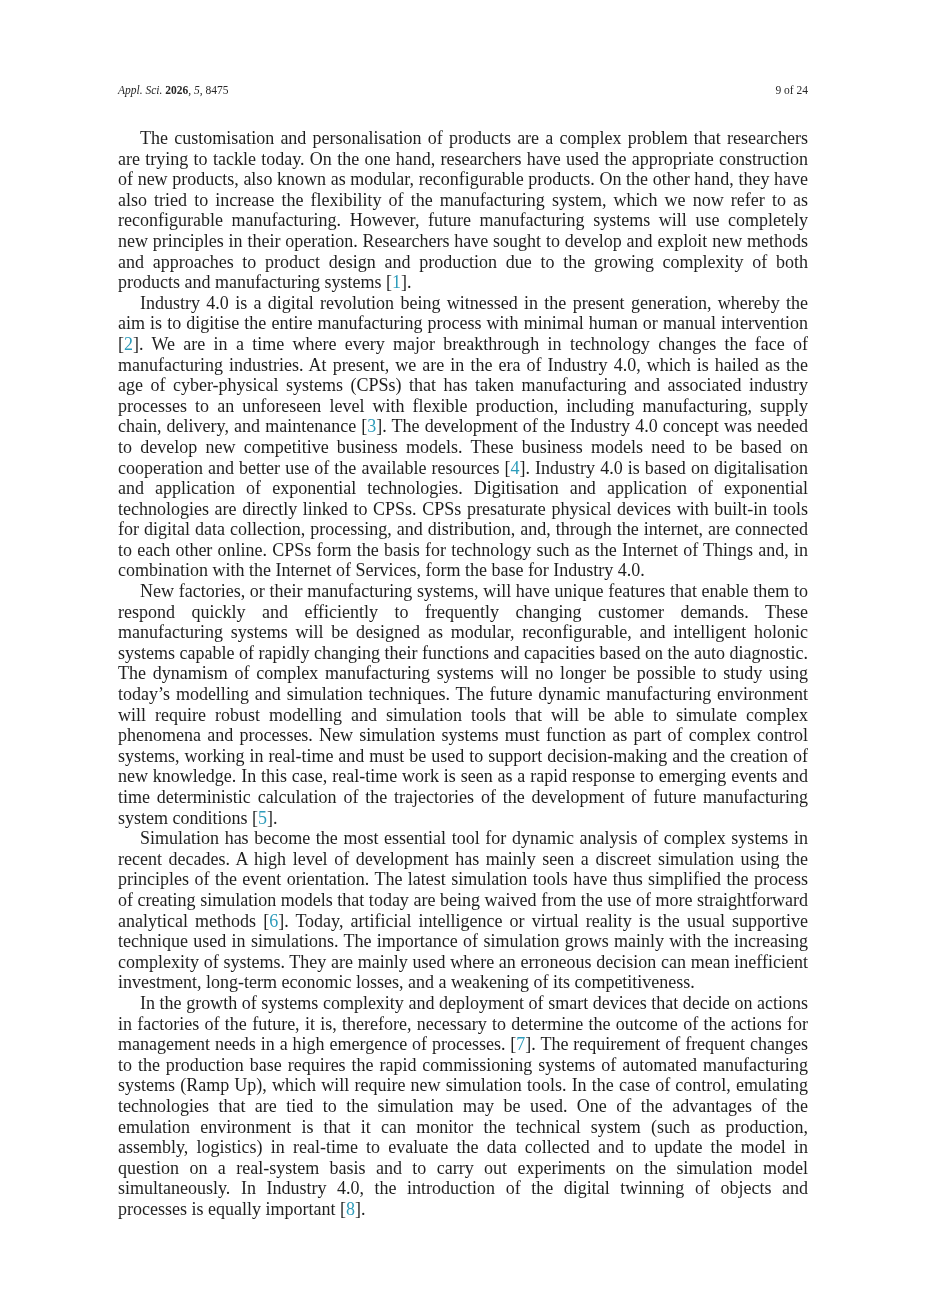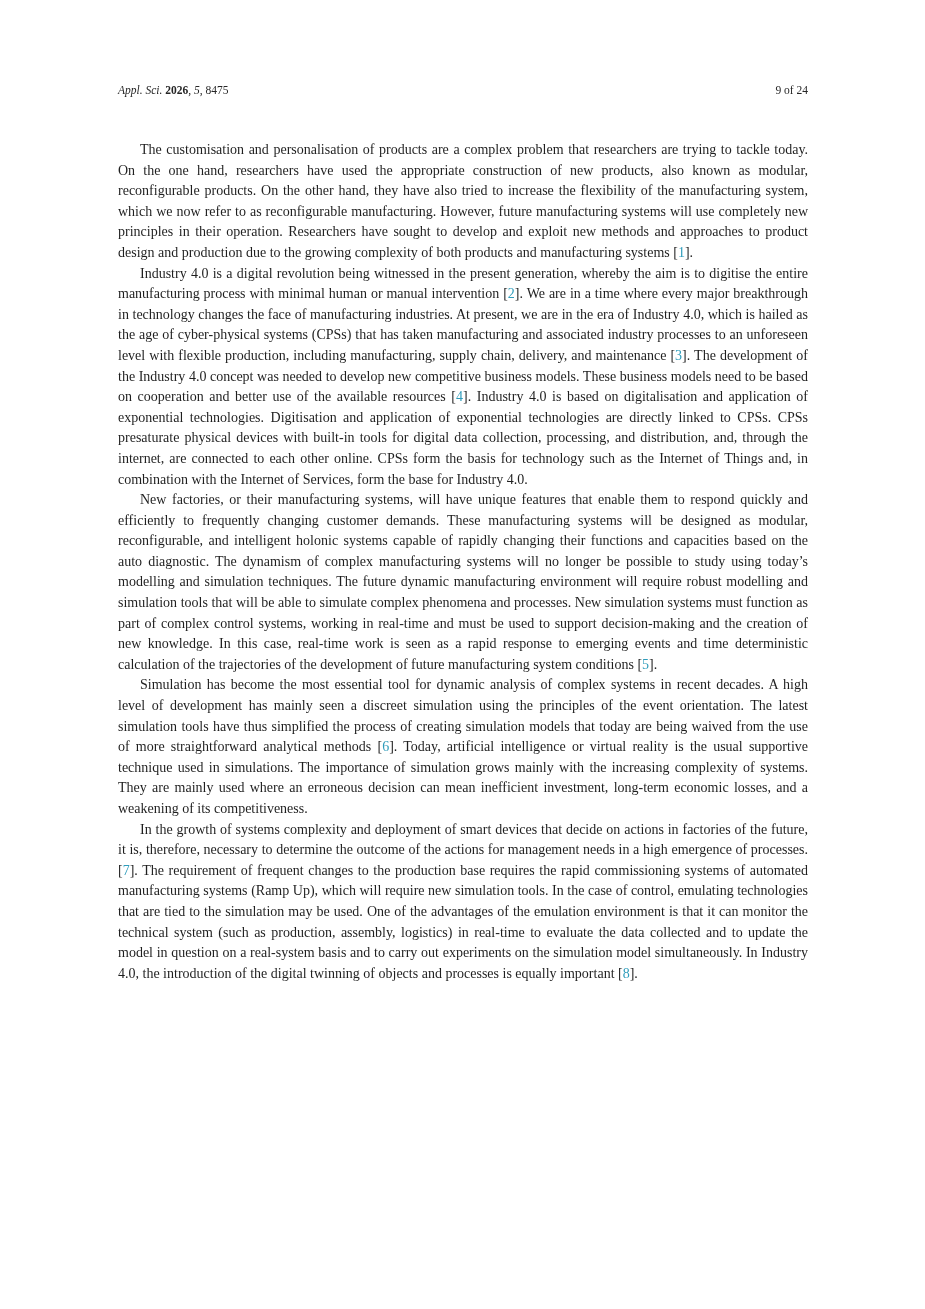--- a/index.html
+++ b/index.html
@@ -21,22 +21,22 @@
   .running-header {
     display: flex;
     justify-content: space-between;
     align-items: baseline;
     font-size: 11.5px;
     color: #262626;
   }
   .italic { font-style: italic; }
   .bold { font-weight: bold; }
   .article-body {
-    margin-top: 44px;
-    font-size: 14px;
+    margin-top: 32px;
+    font-size: 18px;
     line-height: 20.6px;
     text-align: justify;
   }
   .article-body p {
     margin: 0;
     text-indent: 22px;
   }
   a.cite {
     text-decoration: none;
     color: inherit;

